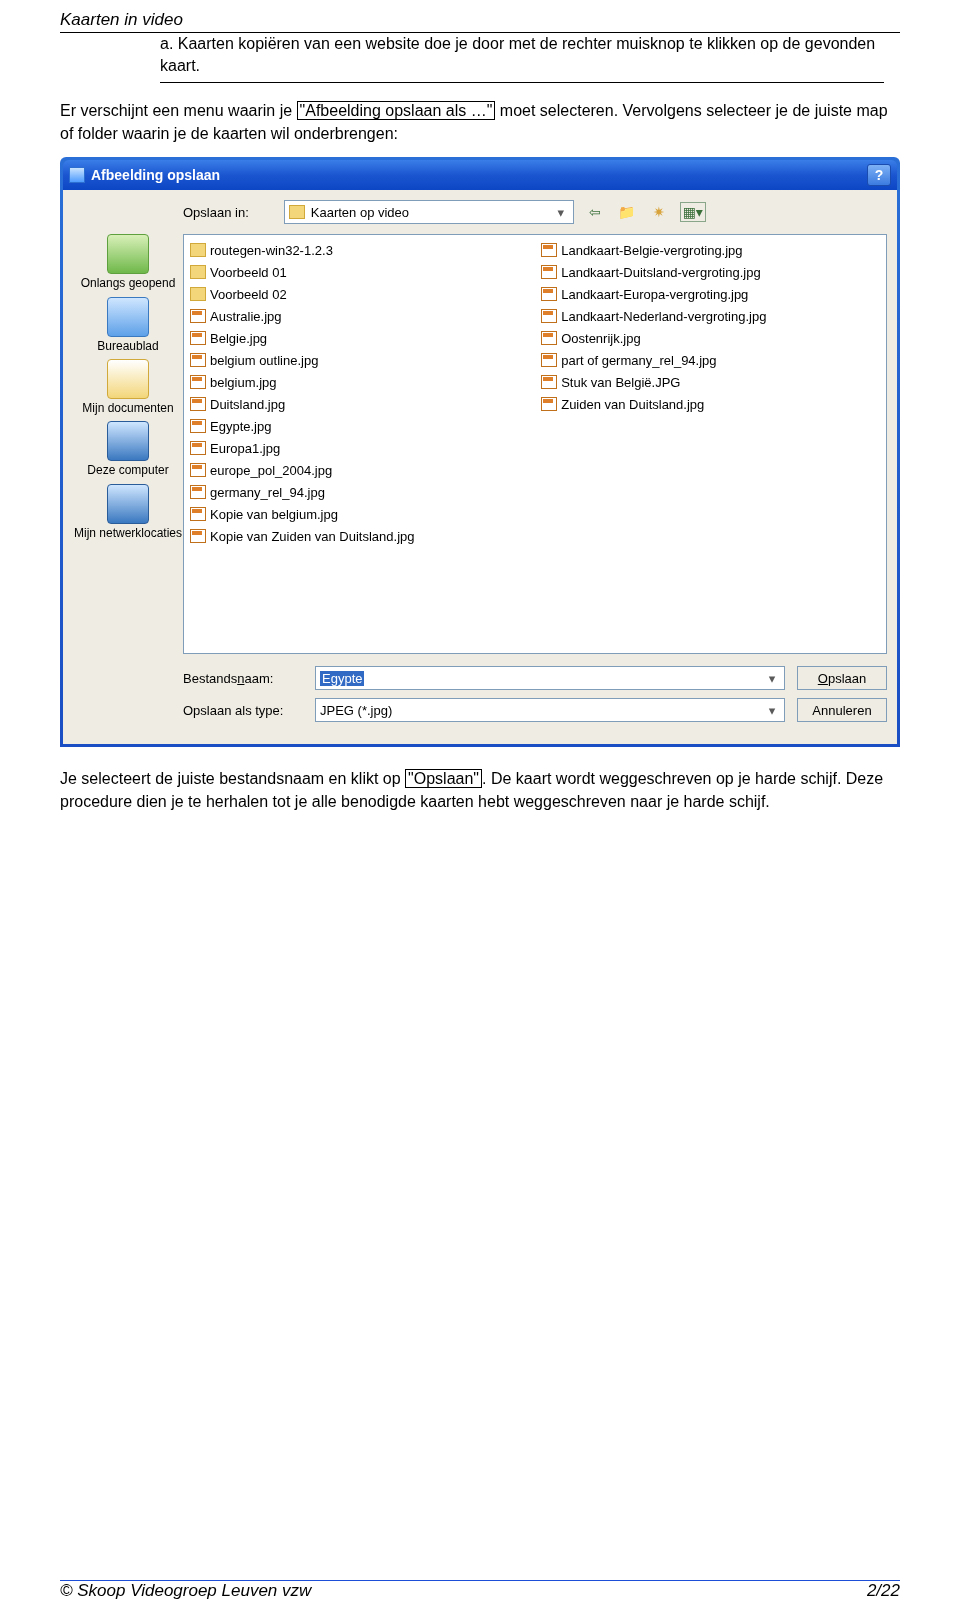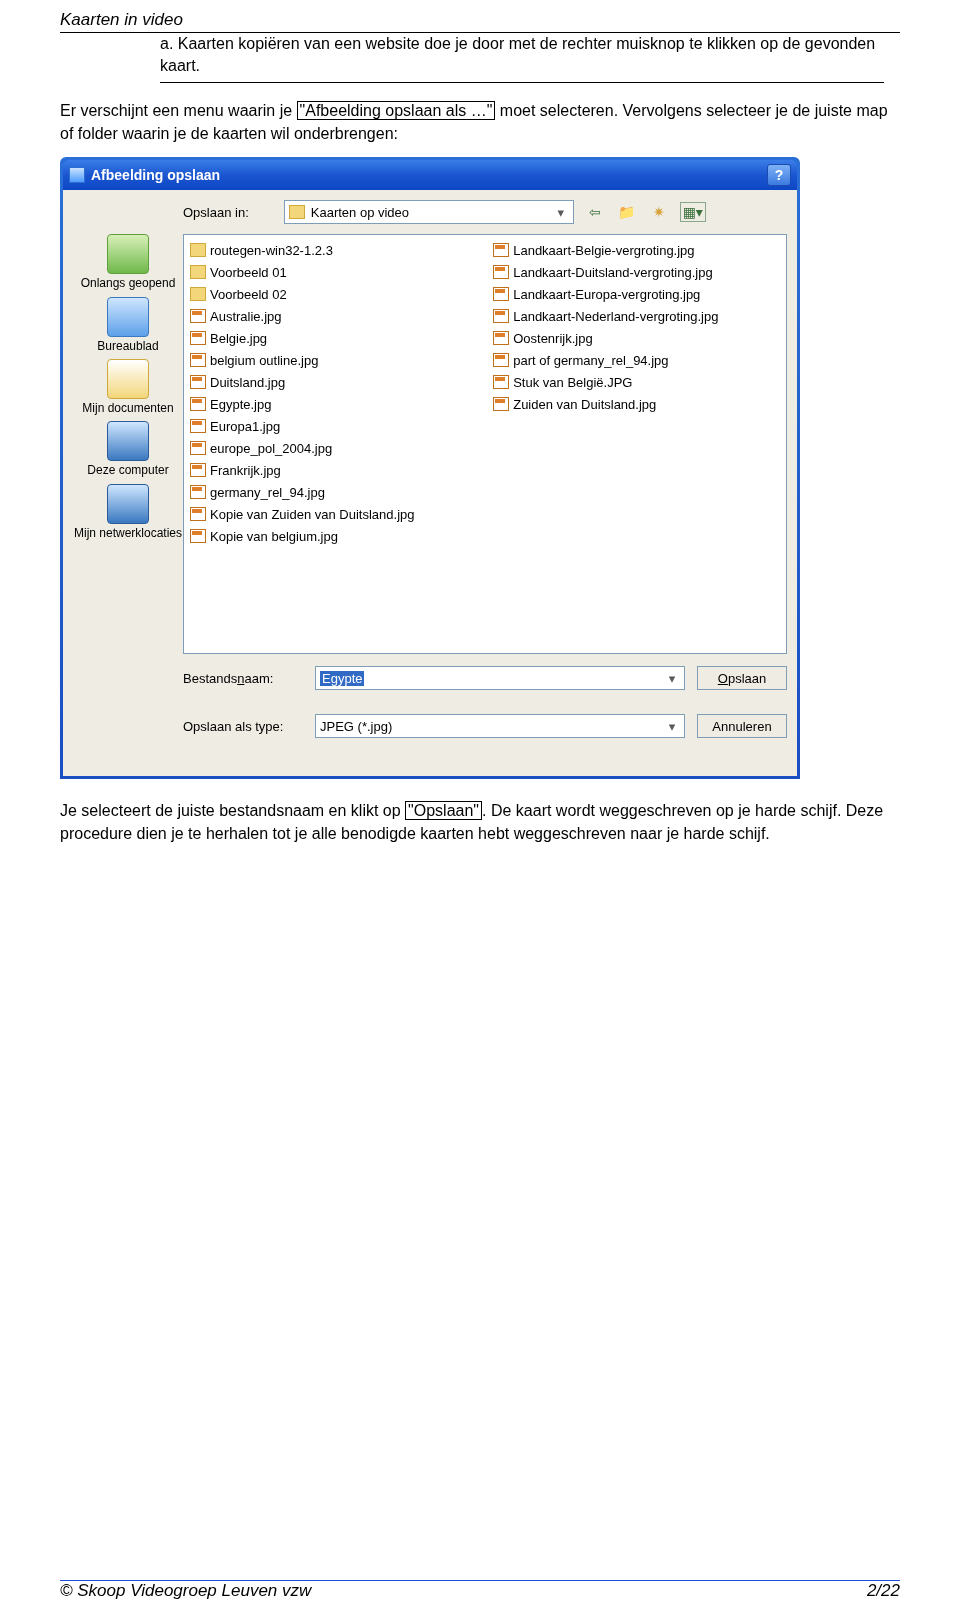--- a/index.html
+++ b/index.html
@@ -24,21 +24,21 @@
     border-bottom: 1px solid #000;
     padding-bottom: 4px;
     margin-bottom: 16px;
     line-height: 1.4;
   }
   .para { margin: 16px 0 12px 0; line-height: 1.45; }
   .boxed { border: 1px solid #000; padding: 0 2px; }
 
   
   .dialog {
-    width: 740px;
+    width: 840px;
     margin: 0 0 20px 0;
     font-family: Tahoma, sans-serif;
     font-size: 13px;
     color: #000;
   }
   .d-outer {
     background: linear-gradient(#2a6fd8, #1a4ec4);
     padding: 3px;
     border-radius: 6px 6px 0 0;
   }
@@ -158,21 +158,21 @@
     margin-right:4px;
     flex-shrink:0;
   }
   .ic.folder { background:#f3d67a; border:1px solid #d1a93a; }
   .ic.file   { background:#fff; border:1px solid #c0701a; position:relative; }
   .ic.file::before {
     content:""; position:absolute; top:1px; left:1px; width:10px; height:4px; background:#e07f2a;
   }
 
   .d-bottom { margin-left:110px; margin-top:12px; }
-  .brow { display:flex; align-items:center; gap:12px; margin-bottom:24px; }
+  .brow { display:flex; align-items:center; gap:12px; margin-bottom:8px; }
   .blbl { width:120px; font-size:13px; }
   .blbl .u { text-decoration:underline; }
   .field {
     flex:1;
     background:#fff;
     border:1px solid #7f9db9;
     height:24px;
     display:flex; align-items:center;
     padding:0 4px;
     text-align:right;
@@ -286,49 +286,49 @@
               <div class="fi">
                 <span class="ic file"></span>
                 <span>Belgie.jpg</span>
               </div>
               <div class="fi">
                 <span class="ic file"></span>
                 <span>belgium outline.jpg</span>
               </div>
               <div class="fi">
                 <span class="ic file"></span>
+                <span>belgium.jpg</span>
+              </div>
+              <div class="fi">
+                <span class="ic file"></span>
                 <span>Duitsland.jpg</span>
               </div>
               <div class="fi">
                 <span class="ic file"></span>
                 <span>Egypte.jpg</span>
               </div>
               <div class="fi">
                 <span class="ic file"></span>
                 <span>Europa1.jpg</span>
               </div>
               <div class="fi">
                 <span class="ic file"></span>
                 <span>europe_pol_2004.jpg</span>
               </div>
               <div class="fi">
                 <span class="ic file"></span>
-                <span>Frankrijk.jpg</span>
-              </div>
-              <div class="fi">
-                <span class="ic file"></span>
                 <span>germany_rel_94.jpg</span>
               </div>
               <div class="fi">
                 <span class="ic file"></span>
+                <span>Kopie van belgium.jpg</span>
+              </div>
+              <div class="fi">
+                <span class="ic file"></span>
                 <span>Kopie van Zuiden van Duitsland.jpg</span>
-              </div>
-              <div class="fi">
-                <span class="ic file"></span>
-                <span>Kopie van belgium.jpg</span>
               </div>
             </div>
           <div class="col" id="col2">
               <div class="fi">
                 <span class="ic file"></span>
                 <span>Landkaart-Belgie-vergroting.jpg</span>
               </div>
               <div class="fi">
                 <span class="ic file"></span>
                 <span>Landkaart-Duitsland-vergroting.jpg</span>

